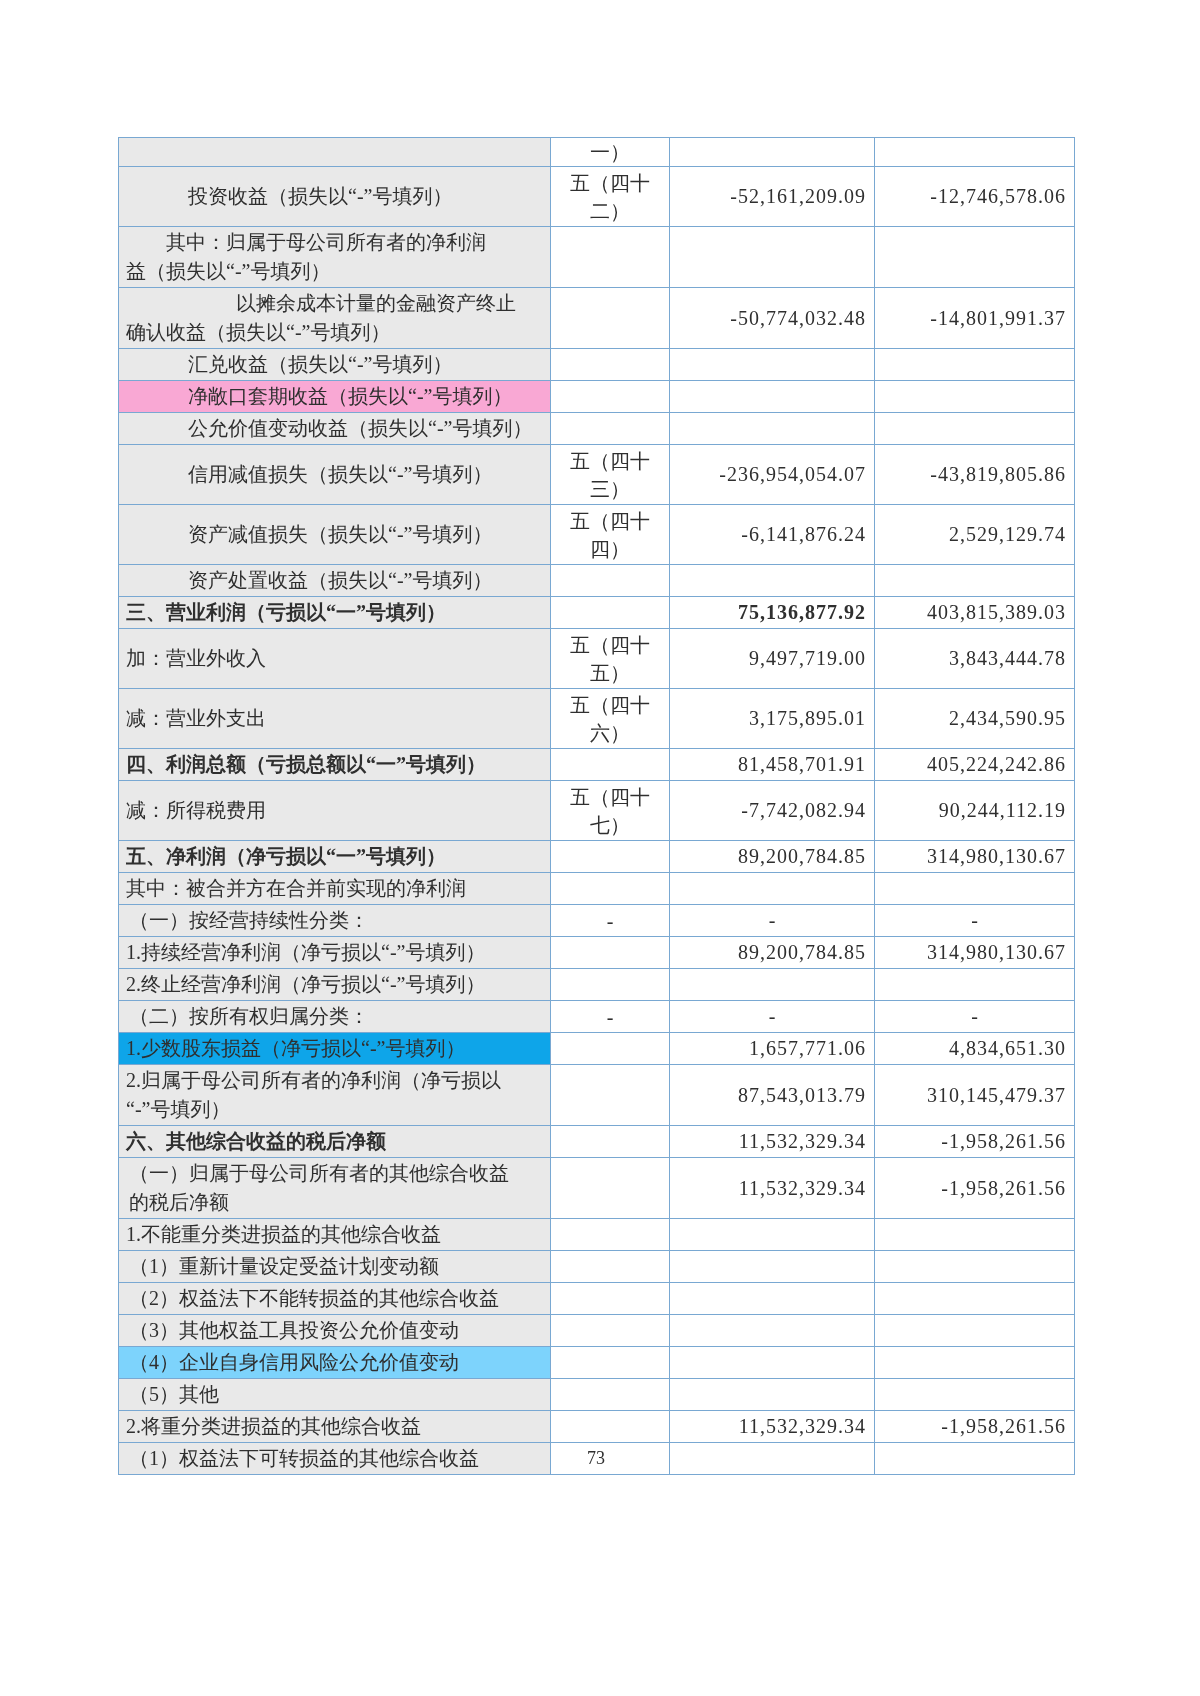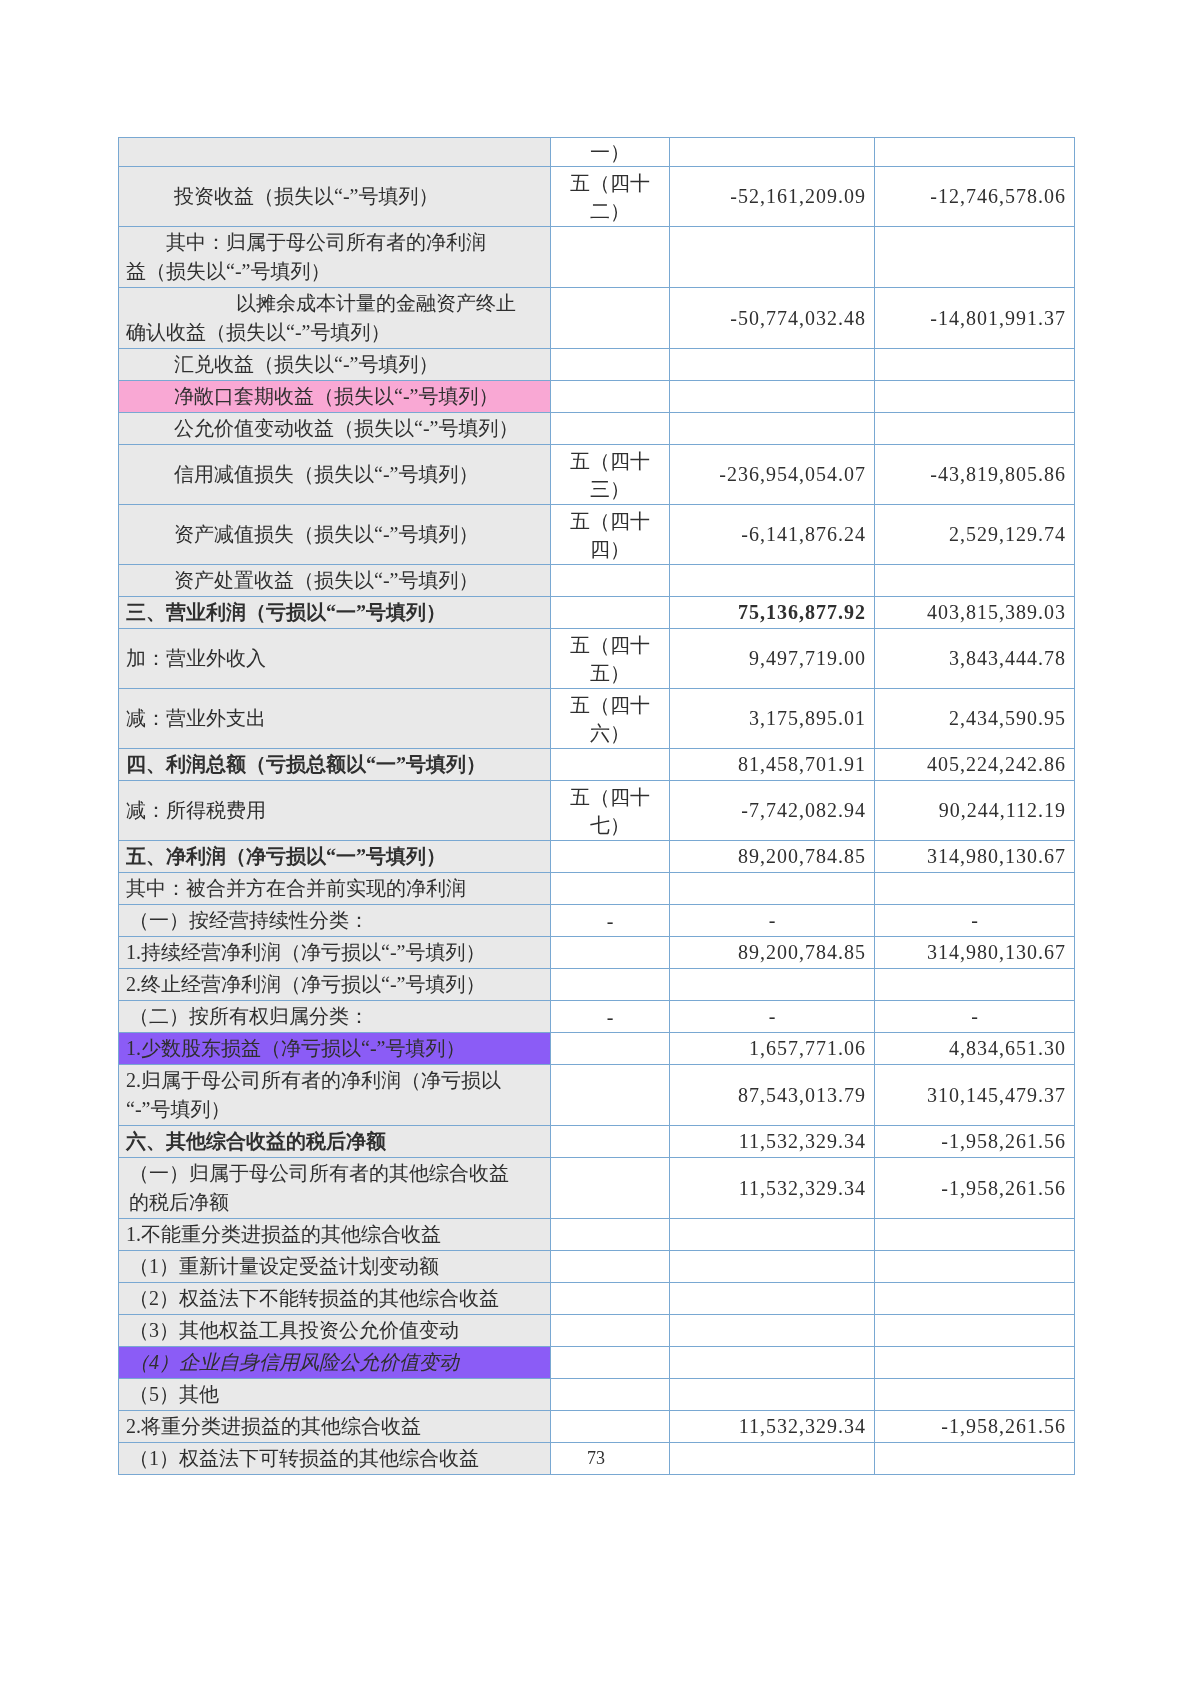--- a/index.html
+++ b/index.html
@@ -47,21 +47,21 @@
     text-align:right;
     padding:0 8px 0 2px;
     font-size:19px;
     letter-spacing:1px;
   }
   td.val.dash { text-align:center; padding-right:2px; letter-spacing:0; }
   tr.h-p { height:28px; }
   tr.h-s { height:30px;margin-top:45px; }
   tr.h-d { height:60px; }
   tr.bold td.item { font-weight:bold; }
-  td.item.ind-mid { padding-left:55px; }
+  td.item.ind-mid { padding-left:69px; }
   td.item.ind-paren { padding-left:10px; }
   td.item.hang-sm { text-indent:40px; }
   td.item.hang-lg { text-indent:110px; }
   .page-number {
     position:absolute;
     left:118px; top:1448px;
     width:956px;
     text-align:center;
     font-size:18px;
     color:#2f2f2f;
@@ -207,21 +207,21 @@
           <td class="val" style="border-color: rgb(121, 168, 210);"></td>
           <td class="val" style="border-color: rgb(121, 168, 210);"></td>
         </tr>
         <tr class="h-s">
           <td class="item ind-paren" style="border-color: rgb(121, 168, 210); background: rgb(233, 233, 233);">（二）按所有权归属分类：</td>
           <td class="note" style="border-color: rgb(121, 168, 210);">-</td>
           <td class="val dash" style="border-color: rgb(121, 168, 210);">-</td>
           <td class="val dash" style="border-color: rgb(121, 168, 210);">-</td>
         </tr>
         <tr class="h-s">
-          <td class="item" style="border-color: rgb(121, 168, 210); background: #8b5cf6;">1.少数股东损益（净亏损以“-”号填列）</td>
+          <td class="item" style="border-color: rgb(121, 168, 210); background: #0ea5e9;">1.少数股东损益（净亏损以“-”号填列）</td>
           <td class="note" style="border-color: rgb(121, 168, 210);"></td>
           <td class="val" style="border-color: rgb(121, 168, 210);">1,657,771.06</td>
           <td class="val" style="border-color: rgb(121, 168, 210);">4,834,651.30</td>
         </tr>
         <tr class="h-d">
           <td class="item" style="border-color: rgb(121, 168, 210); background: rgb(233, 233, 233);">2.归属于母公司所有者的净利润（净亏损以
 “-”号填列）</td>
           <td class="note" style="border-color: rgb(121, 168, 210);"></td>
           <td class="val" style="border-color: rgb(121, 168, 210);">87,543,013.79</td>
           <td class="val" style="border-color: rgb(121, 168, 210);">310,145,479.37</td>
@@ -257,21 +257,21 @@
           <td class="val" style="border-color: rgb(121, 168, 210);"></td>
           <td class="val" style="border-color: rgb(121, 168, 210);"></td>
         </tr>
         <tr class="h-s">
           <td class="item ind-paren" style="border-color: rgb(121, 168, 210); background: rgb(233, 233, 233);">（3）其他权益工具投资公允价值变动</td>
           <td class="note" style="border-color: rgb(121, 168, 210);"></td>
           <td class="val" style="border-color: rgb(121, 168, 210);"></td>
           <td class="val" style="border-color: rgb(121, 168, 210);"></td>
         </tr>
         <tr class="h-s">
-          <td class="item ind-paren" style="border-color: rgb(121, 168, 210); background: #8b5cf6; font-style: italic;">（4）企业自身信用风险公允价值变动</td>
+          <td class="item ind-paren" style="border-color: rgb(121, 168, 210); background: #7dd3fc;">（4）企业自身信用风险公允价值变动</td>
           <td class="note" style="border-color: rgb(121, 168, 210);"></td>
           <td class="val" style="border-color: rgb(121, 168, 210);"></td>
           <td class="val" style="border-color: rgb(121, 168, 210);"></td>
         </tr>
         <tr class="h-s">
           <td class="item ind-paren" style="border-color: rgb(121, 168, 210); background: rgb(233, 233, 233);">（5）其他</td>
           <td class="note" style="border-color: rgb(121, 168, 210);"></td>
           <td class="val" style="border-color: rgb(121, 168, 210);"></td>
           <td class="val" style="border-color: rgb(121, 168, 210);"></td>
         </tr>

